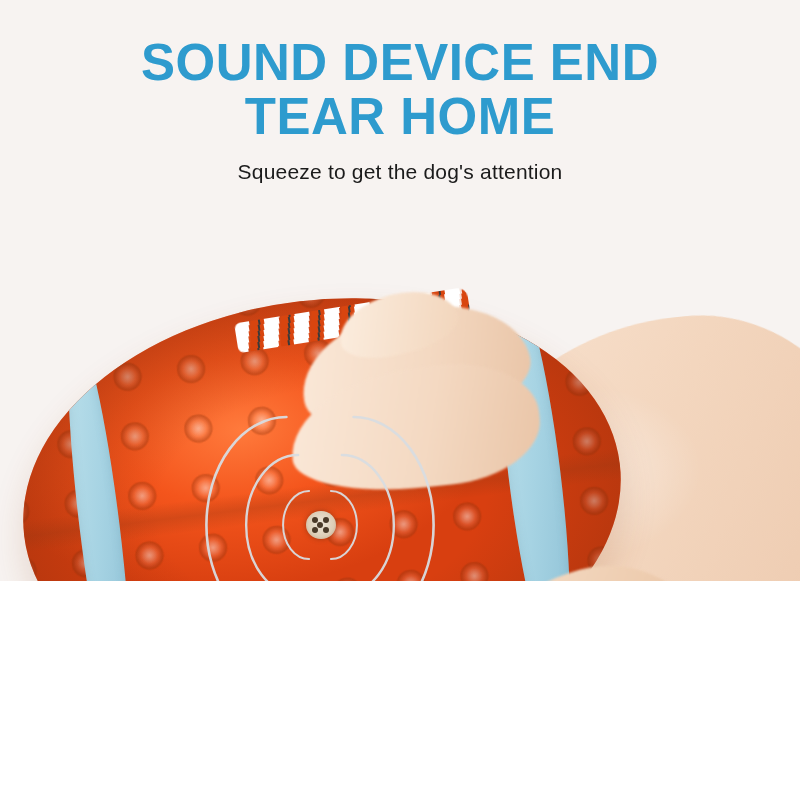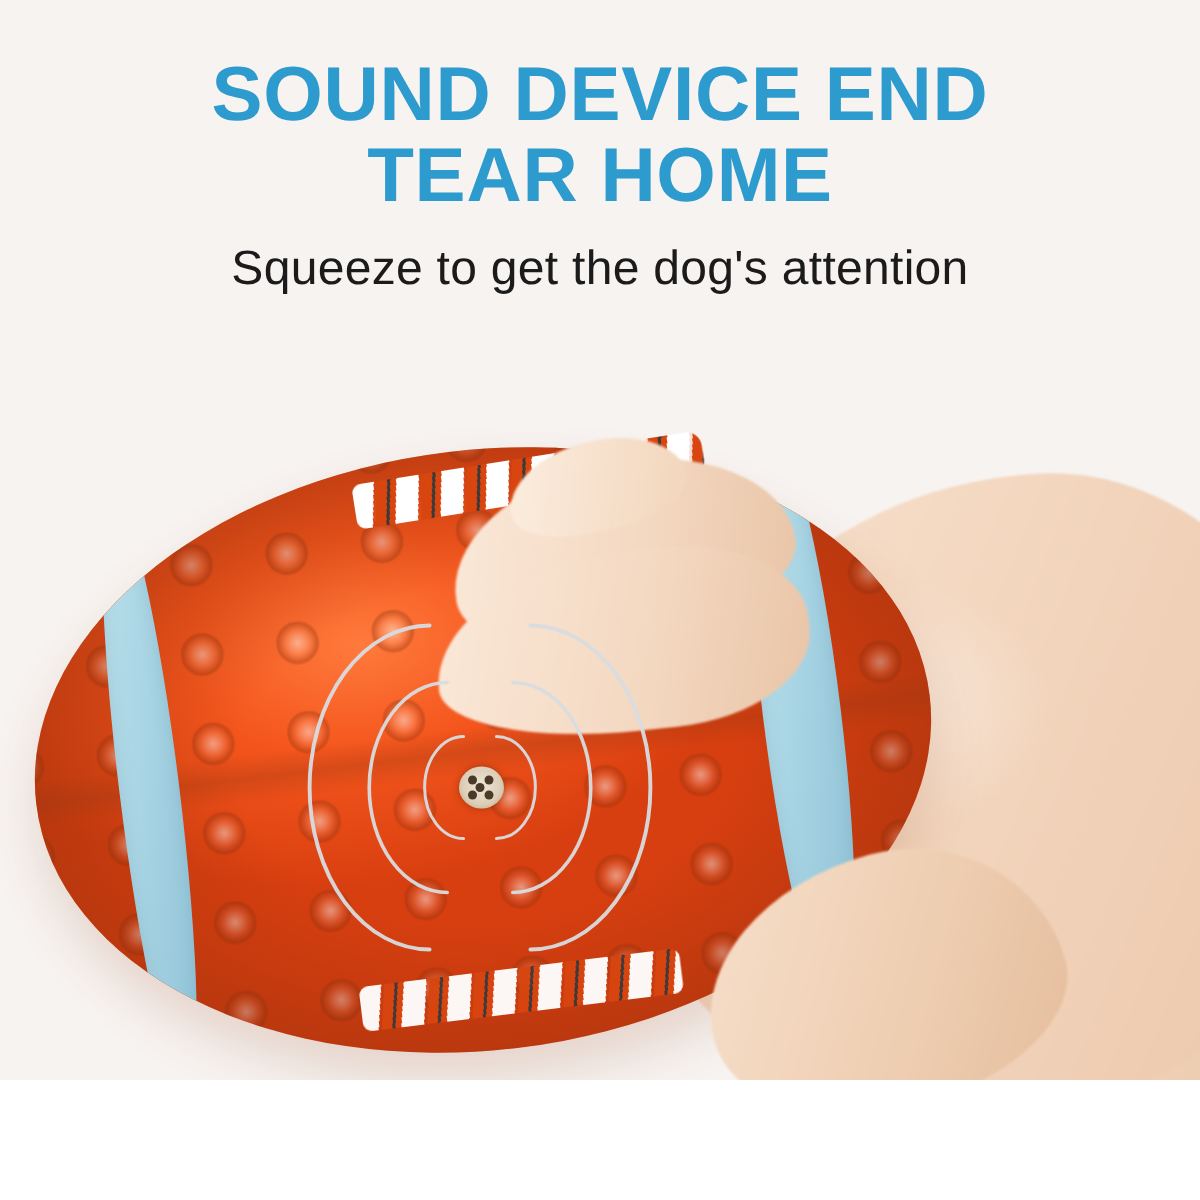--- a/index.html
+++ b/index.html
@@ -9,21 +9,21 @@
   body {
     width: 800px;
     height: 800px;
     overflow: hidden;
     font-family: "Liberation Sans", sans-serif;
   }
 
   #poster {
     position: relative;
     width: 800px;
-    height: 720px;
+    height: 581px;
     background: #F7F3F1;
     overflow: hidden;
   }
 
   
   .headline {
     position: absolute;
     top: 36px;
     left: 0;
     width: 800px;
@@ -35,21 +35,21 @@
     color: #2E9BCE;
     white-space: pre-line;
     font-family: "Liberation Sans", sans-serif;
   }
   .subtitle {
     position: absolute;
     top: 160px;
     left: 0;
     width: 800px;
     text-align: center;
-    font-size: 32px;
+    font-size: 21px;
     font-weight: normal;
     color: #1B1B1B;
     letter-spacing: 0.2px;
     font-family: "Liberation Sans", sans-serif;
   }
 
   
   .photo {
     position: absolute;
     left: 0;

